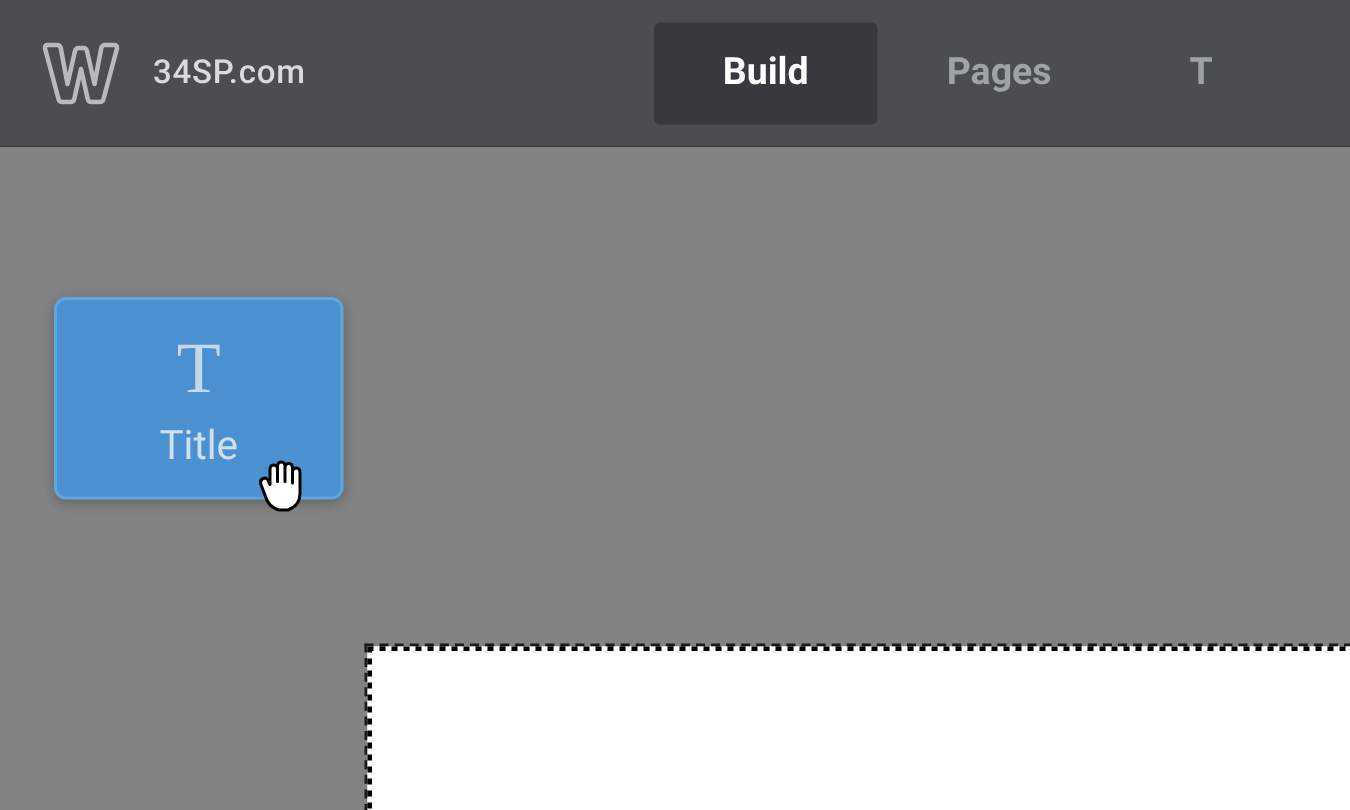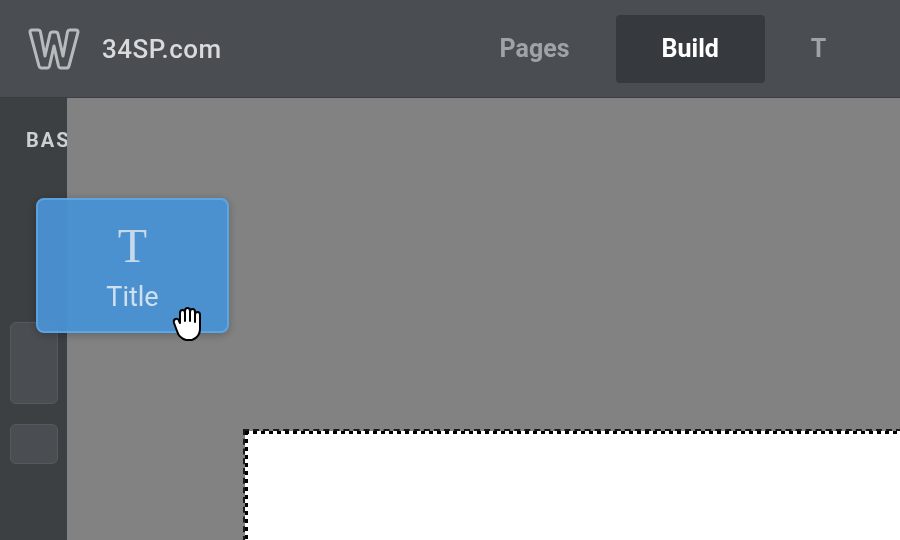--- a/index.html
+++ b/index.html
@@ -32,21 +32,21 @@
       gap: 22px;
     }
     
     .weebly-logo {
       width: 52px;
       height: 42px;
     }
     
     .site-name {
       color: #d8dadc;
-      font-size: 26px;
+      font-size: 22px;
       font-weight: 500;
       letter-spacing: 0.5px;
     }
     
     .nav-tabs {
       display: flex;
       margin-left: 232px;
       height: 100%;
       align-items: center;
       gap: 0;
@@ -211,32 +211,27 @@
 <body>
 
 <div class="header">
   <div class="logo-group">
     <svg class="weebly-logo" viewBox="0 0 52 42">
       <path d="M 2 4 Q 2 2 4 2 L 10 2 Q 12 2 12.5 4 L 17 28 L 22 6 Q 22.5 4 24.5 4 L 27.5 4 Q 29.5 4 30 6 L 35 28 L 39.5 4 Q 40 2 42 2 L 48 2 Q 50 2 50 4 Q 50 4.5 49.8 5 L 41 38 Q 40.5 40 38.5 40 L 33 40 Q 31 40 30.5 38 L 26 18 L 21.5 38 Q 21 40 19 40 L 13.5 40 Q 11.5 40 11 38 L 2.2 5 Q 2 4.5 2 4 Z" fill="none" stroke="#b8bbbe" stroke-width="3" stroke-linejoin="round"></path>
     </svg>
     <div class="site-name">34SP.com</div>
   </div>
   <div class="nav-tabs">
+    <div class="nav-tab active">Build</div>
     <div class="nav-tab">Pages</div>
-    <div class="nav-tab active">Build</div>
     <div class="nav-tab" style="padding-right:0;">T</div>
   </div>
 </div>
 
 <div class="main">
-  <div class="sidebar">
-    <div class="sidebar-section-title">BAS</div>
-    <div class="sidebar-element top-spacer"></div>
-    <div class="sidebar-element" style="margin-top:20px; height:40px;"></div>
-  </div>
   <div class="canvas-wrap">
   </div>
 </div>
 
 <div class="dropzone" style="position:absolute; left:245px; top:431px; right:0; bottom:0; background:#ffffff;"></div>
 <div class="dropzone-border" style="position:absolute; left:245px; top:431px; right:0; bottom:0;">
   <div class="edge edge-top"></div>
   <div class="edge edge-left"></div>
 </div>
 

